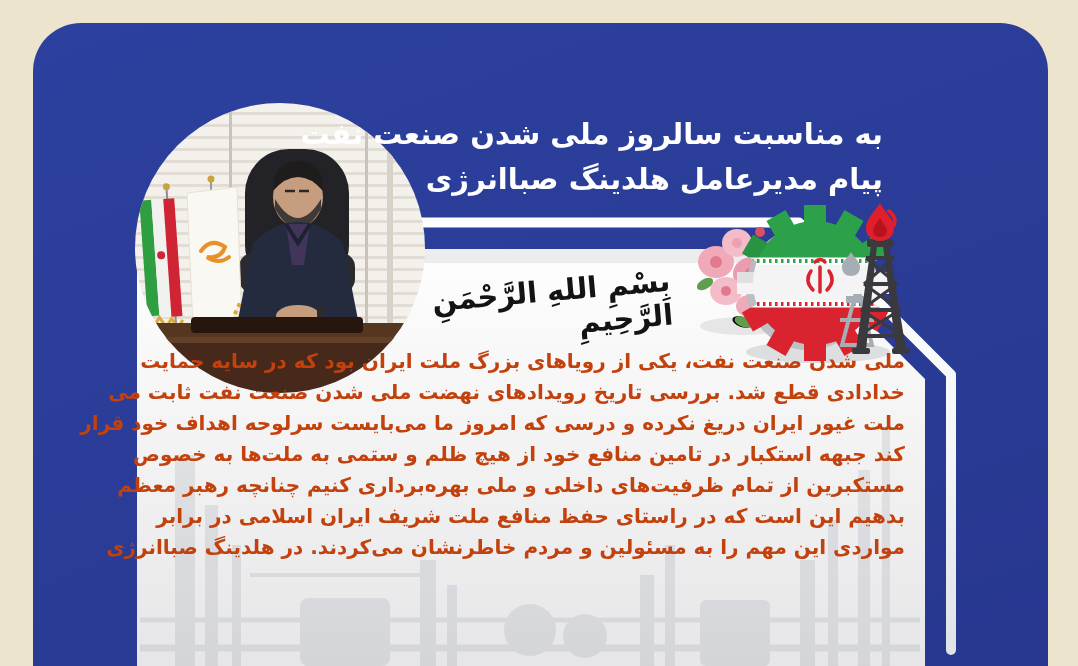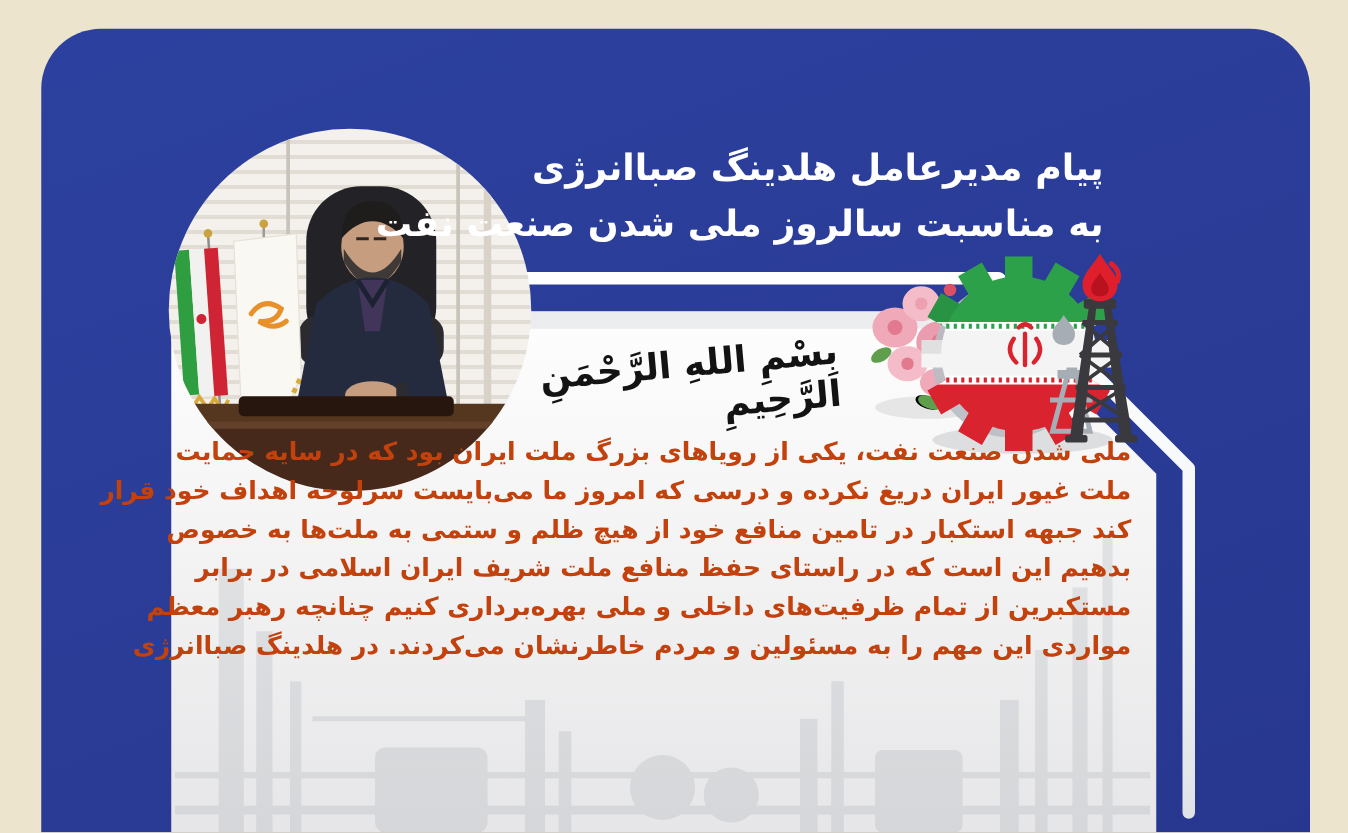--- a/index.html
+++ b/index.html
@@ -227,28 +227,29 @@
 
       <g stroke="none">
         <path d="M880,203 C873,214 866,219 866,228 C866,236 872,241 880,241 C888,241 894,236 894,228 C894,219 886,214 880,203 Z" fill="#e01f2d"></path>
         <path d="M889,211 q8,6 5,14" fill="none" stroke="#e01f2d" stroke-width="4" stroke-linecap="round"></path>
         <path d="M880,218 C876,224 873,227 873,231 C873,235 876,237 880,237 C884,237 887,235 887,231 C887,227 883,224 880,218 Z" fill="#b8121f"></path>
       </g>
     </g>
   </svg>
 
   <div class="title">
+    <div>به مناسبت سالروز ملی شدن صنعت نفت</div>
     <div>پیام مدیرعامل هلدینگ صباانرژی</div>
-    <div>به مناسبت سالروز ملی شدن صنعت نفت</div>
   </div>
 
   <div class="bismillah">بِسْمِ اللهِ الرَّحْمَنِ الرَّحِيمِ</div>
 
   <div class="body-text">
     <div class="line">ملی شدن صنعت نفت، یکی از رویاهای بزرگ ملت ایران بود که در سایه حمایت</div>
+    <div class="line">خدادادی قطع شد. بررسی تاریخ رویدادهای نهضت ملی شدن صنعت نفت ثابت می</div>
     <div class="line">ملت غیور ایران دریغ نکرده و درسی که امروز ما می‌بایست سرلوحه اهداف خود قرار</div>
     <div class="line">کند جبهه استکبار در تامین منافع خود از هیچ ظلم و ستمی به ملت‌ها به خصوص</div>
+    <div class="line">مستکبرین از تمام ظرفیت‌های داخلی و ملی بهره‌برداری کنیم چنانچه رهبر معظم</div>
     <div class="line">بدهیم این است که در راستای حفظ منافع ملت شریف ایران اسلامی در برابر</div>
-    <div class="line">مستکبرین از تمام ظرفیت‌های داخلی و ملی بهره‌برداری کنیم چنانچه رهبر معظم</div>
     <div class="line">مواردی این مهم را به مسئولین و مردم خاطرنشان می‌کردند. در هلدینگ صباانرژی</div>
   </div>
 
 </div>
 
 </body></html>

